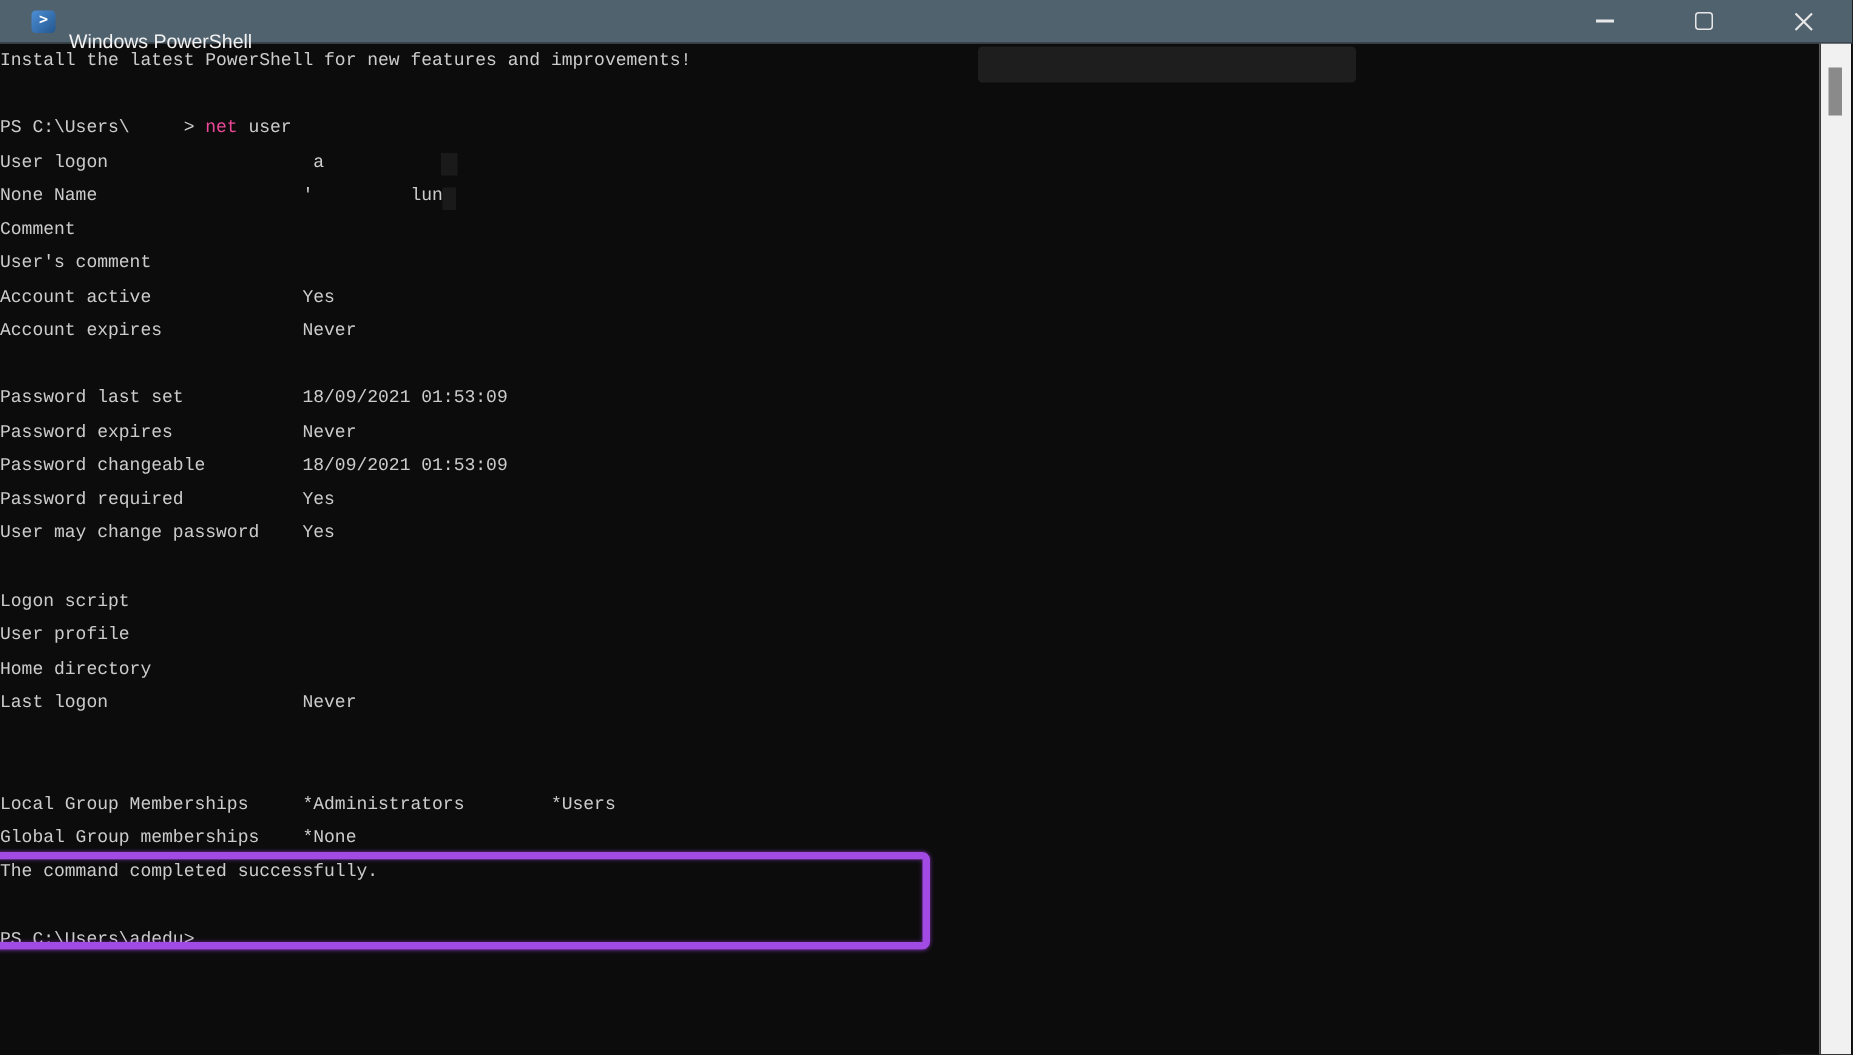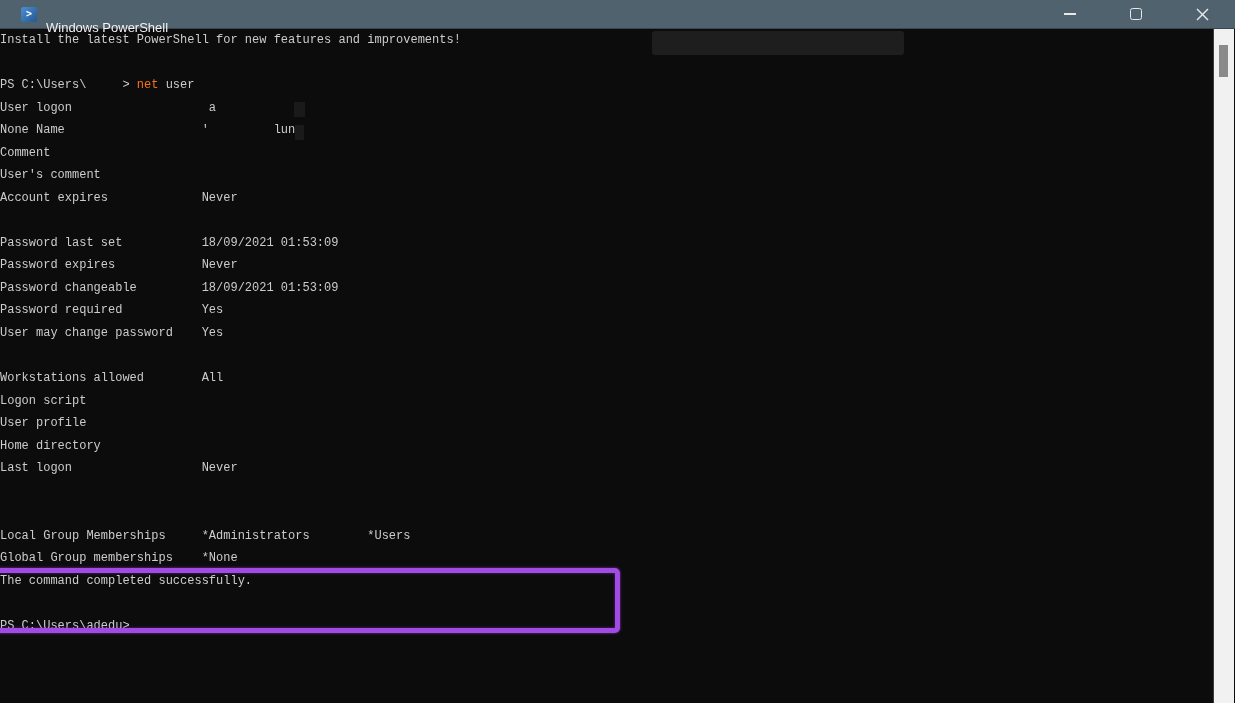--- a/index.html
+++ b/index.html
@@ -26,21 +26,21 @@
   .glyph-min { width:12px; height:2px; background:#e8e8e8; }
   .glyph-max { width:10px; height:10px; border:1.6px solid #e8e8e8; border-radius:2.5px; }
   .glyph-close { width:13px; height:13px; display:block; }
   
   .terminal {
     position:absolute; top:29px; left:0; width:1213px; height:674px;
     font-family:Liberation Mono, monospace;
     font-size:12px; color:#cccccc; overflow:hidden;
   }
   .line { white-space:pre; height:22.54px; line-height:22.54px; }
-  .cmd { color:#f97316; }
+  .cmd { color:#ec4899; }
   
   .redact-banner {
     position:absolute; left:652px; top:31px; width:252px; height:24px;
     background:#1e1e1e; border-radius:3px; z-index:2;
   }
   .redact-a { position:absolute; left:294px; top:102px; width:11px; height:15px;
     background:#1a1a1a; z-index:2; }
   .redact-b { position:absolute; left:295px; top:125px; width:9px; height:15px;
     background:#1a1a1a; z-index:2; }
   
@@ -85,29 +85,29 @@
   </div>
 
   <div class="terminal">
       <div class="line"><span>Install the latest PowerShell for new features and improvements!</span></div>
       <div class="line"></div>
       <div class="line"><span>PS C:\Users\     &gt; </span><span class="cmd">net</span><span> user</span></div>
       <div class="line"><span>User logon                   a</span></div>
       <div class="line"><span>None Name                   '         lun</span></div>
       <div class="line"><span>Comment</span></div>
       <div class="line"><span>User's comment</span></div>
+      <div class="line"><span>Account active              Yes</span></div>
       <div class="line"><span>Account expires             Never</span></div>
       <div class="line"></div>
       <div class="line"><span>Password last set           18/09/2021 01:53:09</span></div>
       <div class="line"><span>Password expires            Never</span></div>
       <div class="line"><span>Password changeable         18/09/2021 01:53:09</span></div>
       <div class="line"><span>Password required           Yes</span></div>
       <div class="line"><span>User may change password    Yes</span></div>
       <div class="line"></div>
-      <div class="line"><span>Workstations allowed        All</span></div>
       <div class="line"><span>Logon script</span></div>
       <div class="line"><span>User profile</span></div>
       <div class="line"><span>Home directory</span></div>
       <div class="line"><span>Last logon                  Never</span></div>
       <div class="line"></div>
       <div class="line"></div>
       <div class="line"><span>Local Group Memberships     *Administrators        *Users</span></div>
       <div class="line"><span>Global Group memberships    *None</span></div>
       <div class="line"><span>The command completed successfully.</span></div>
       <div class="line"></div>

